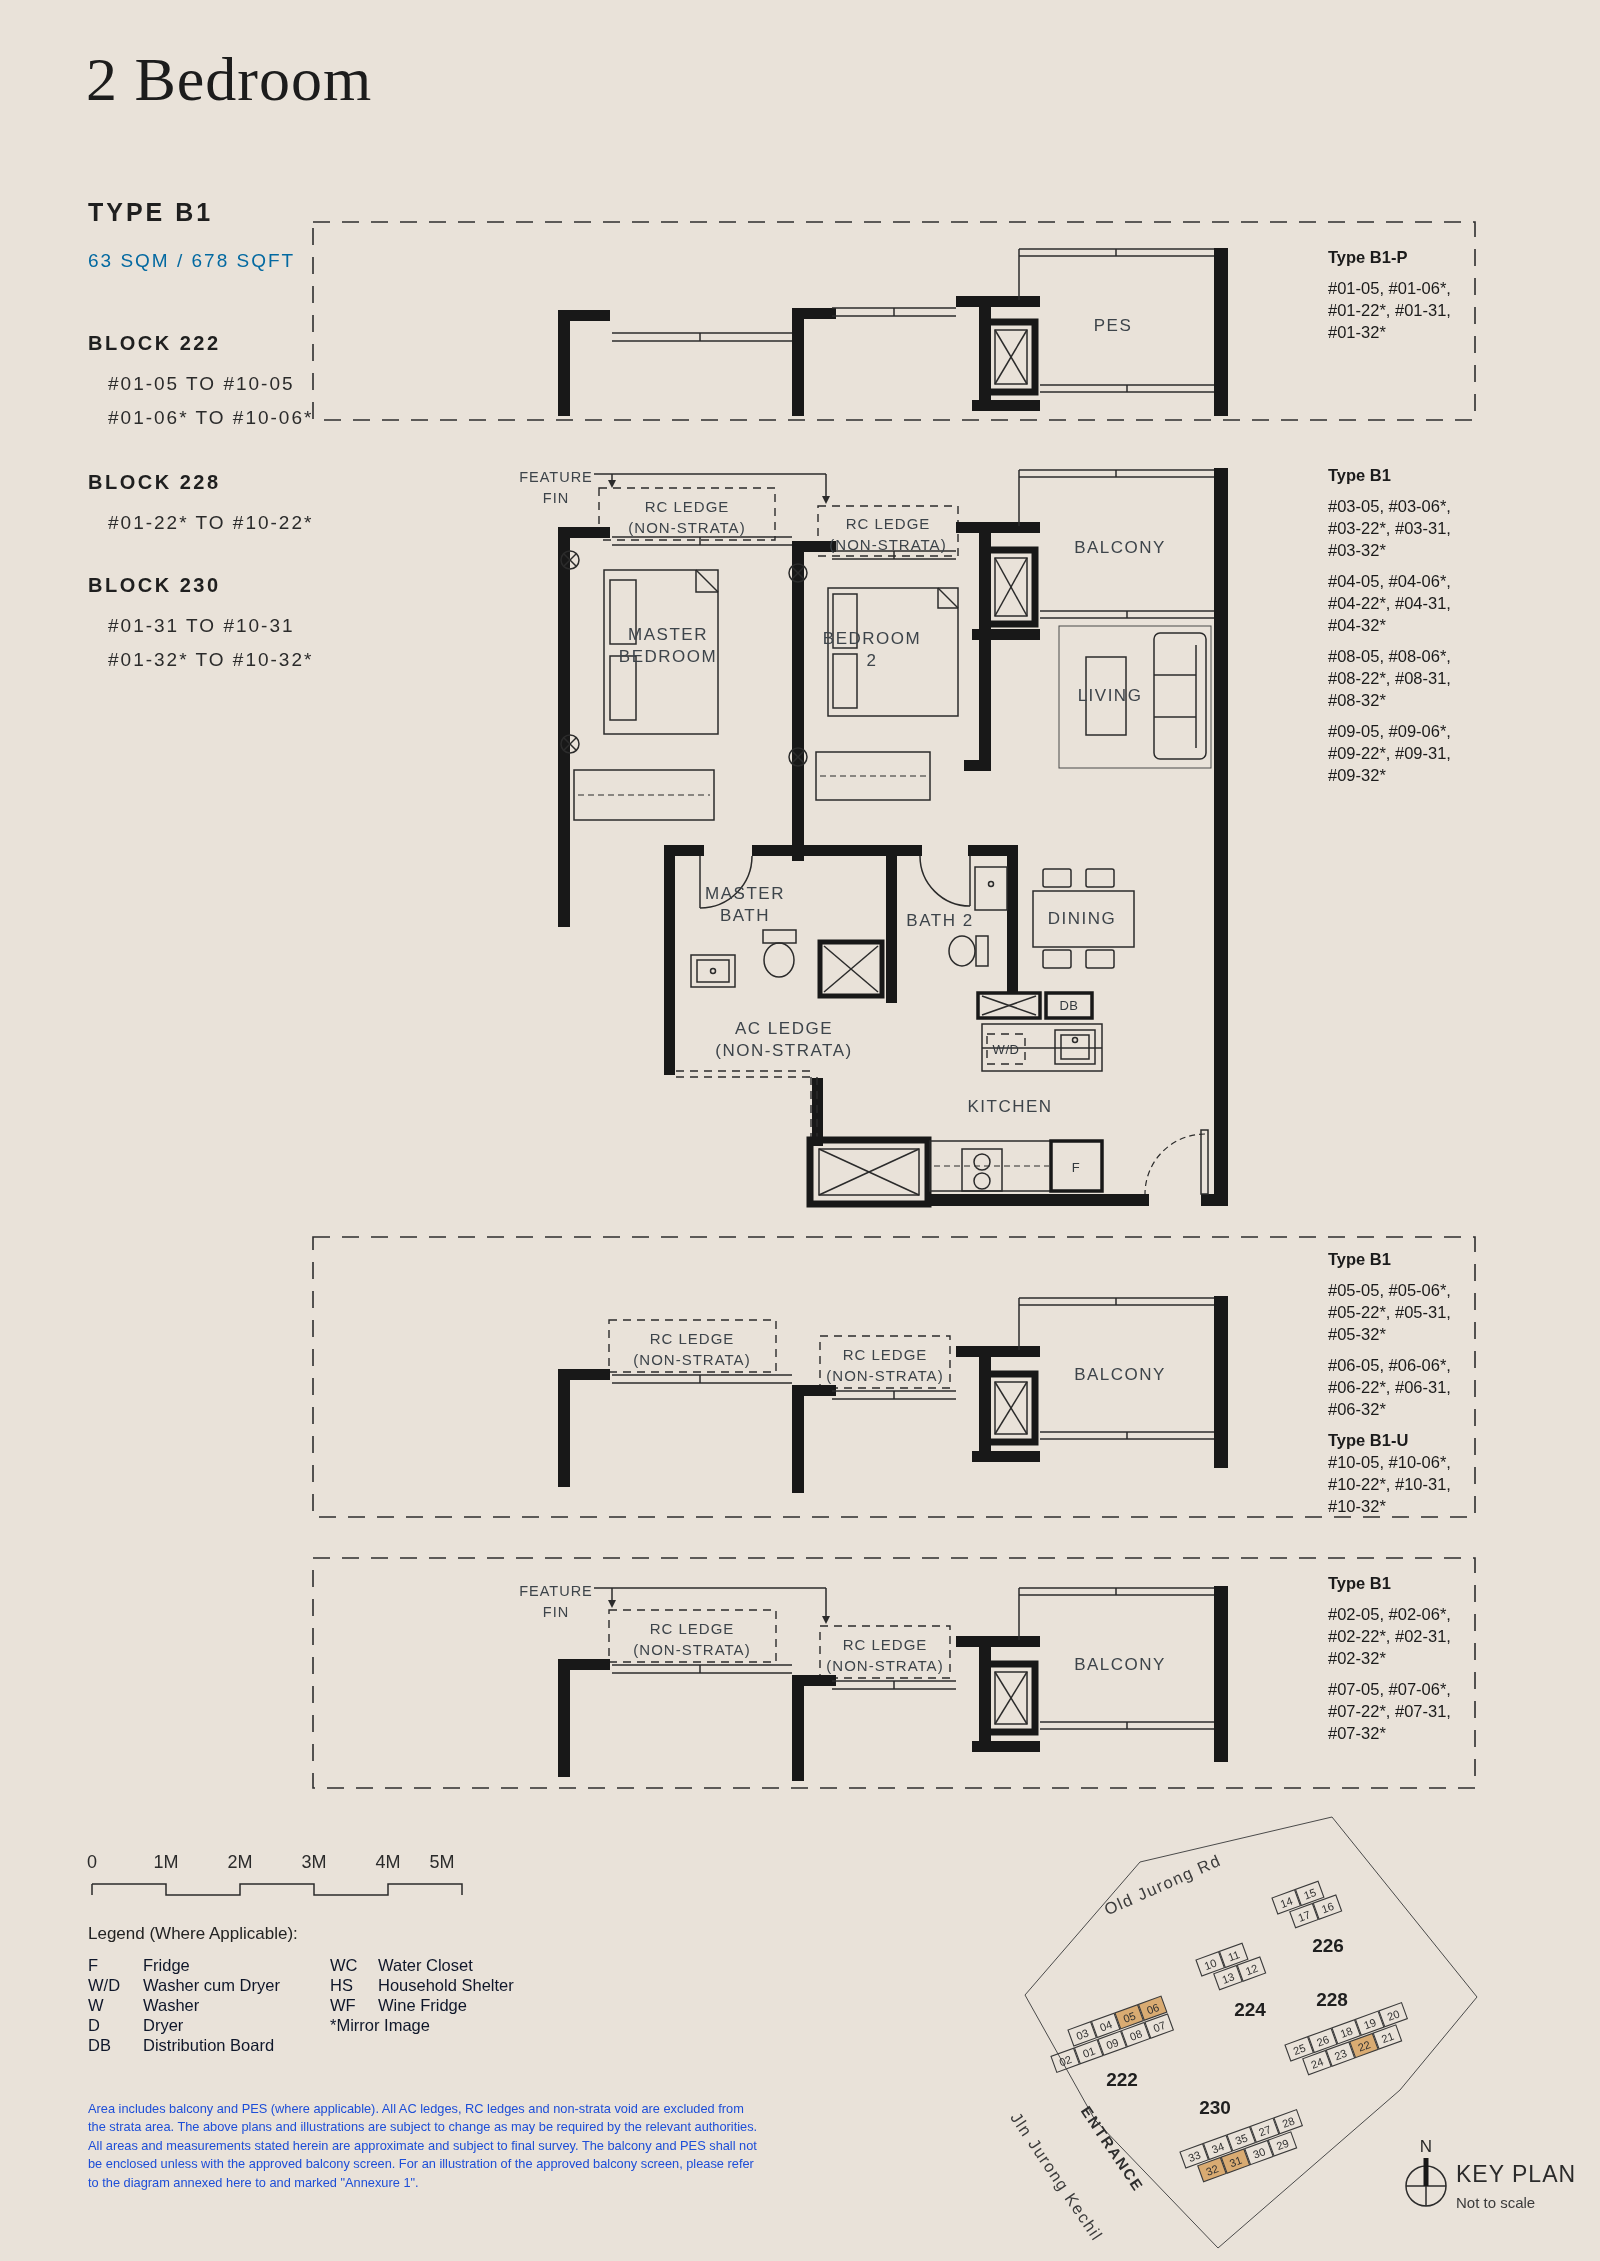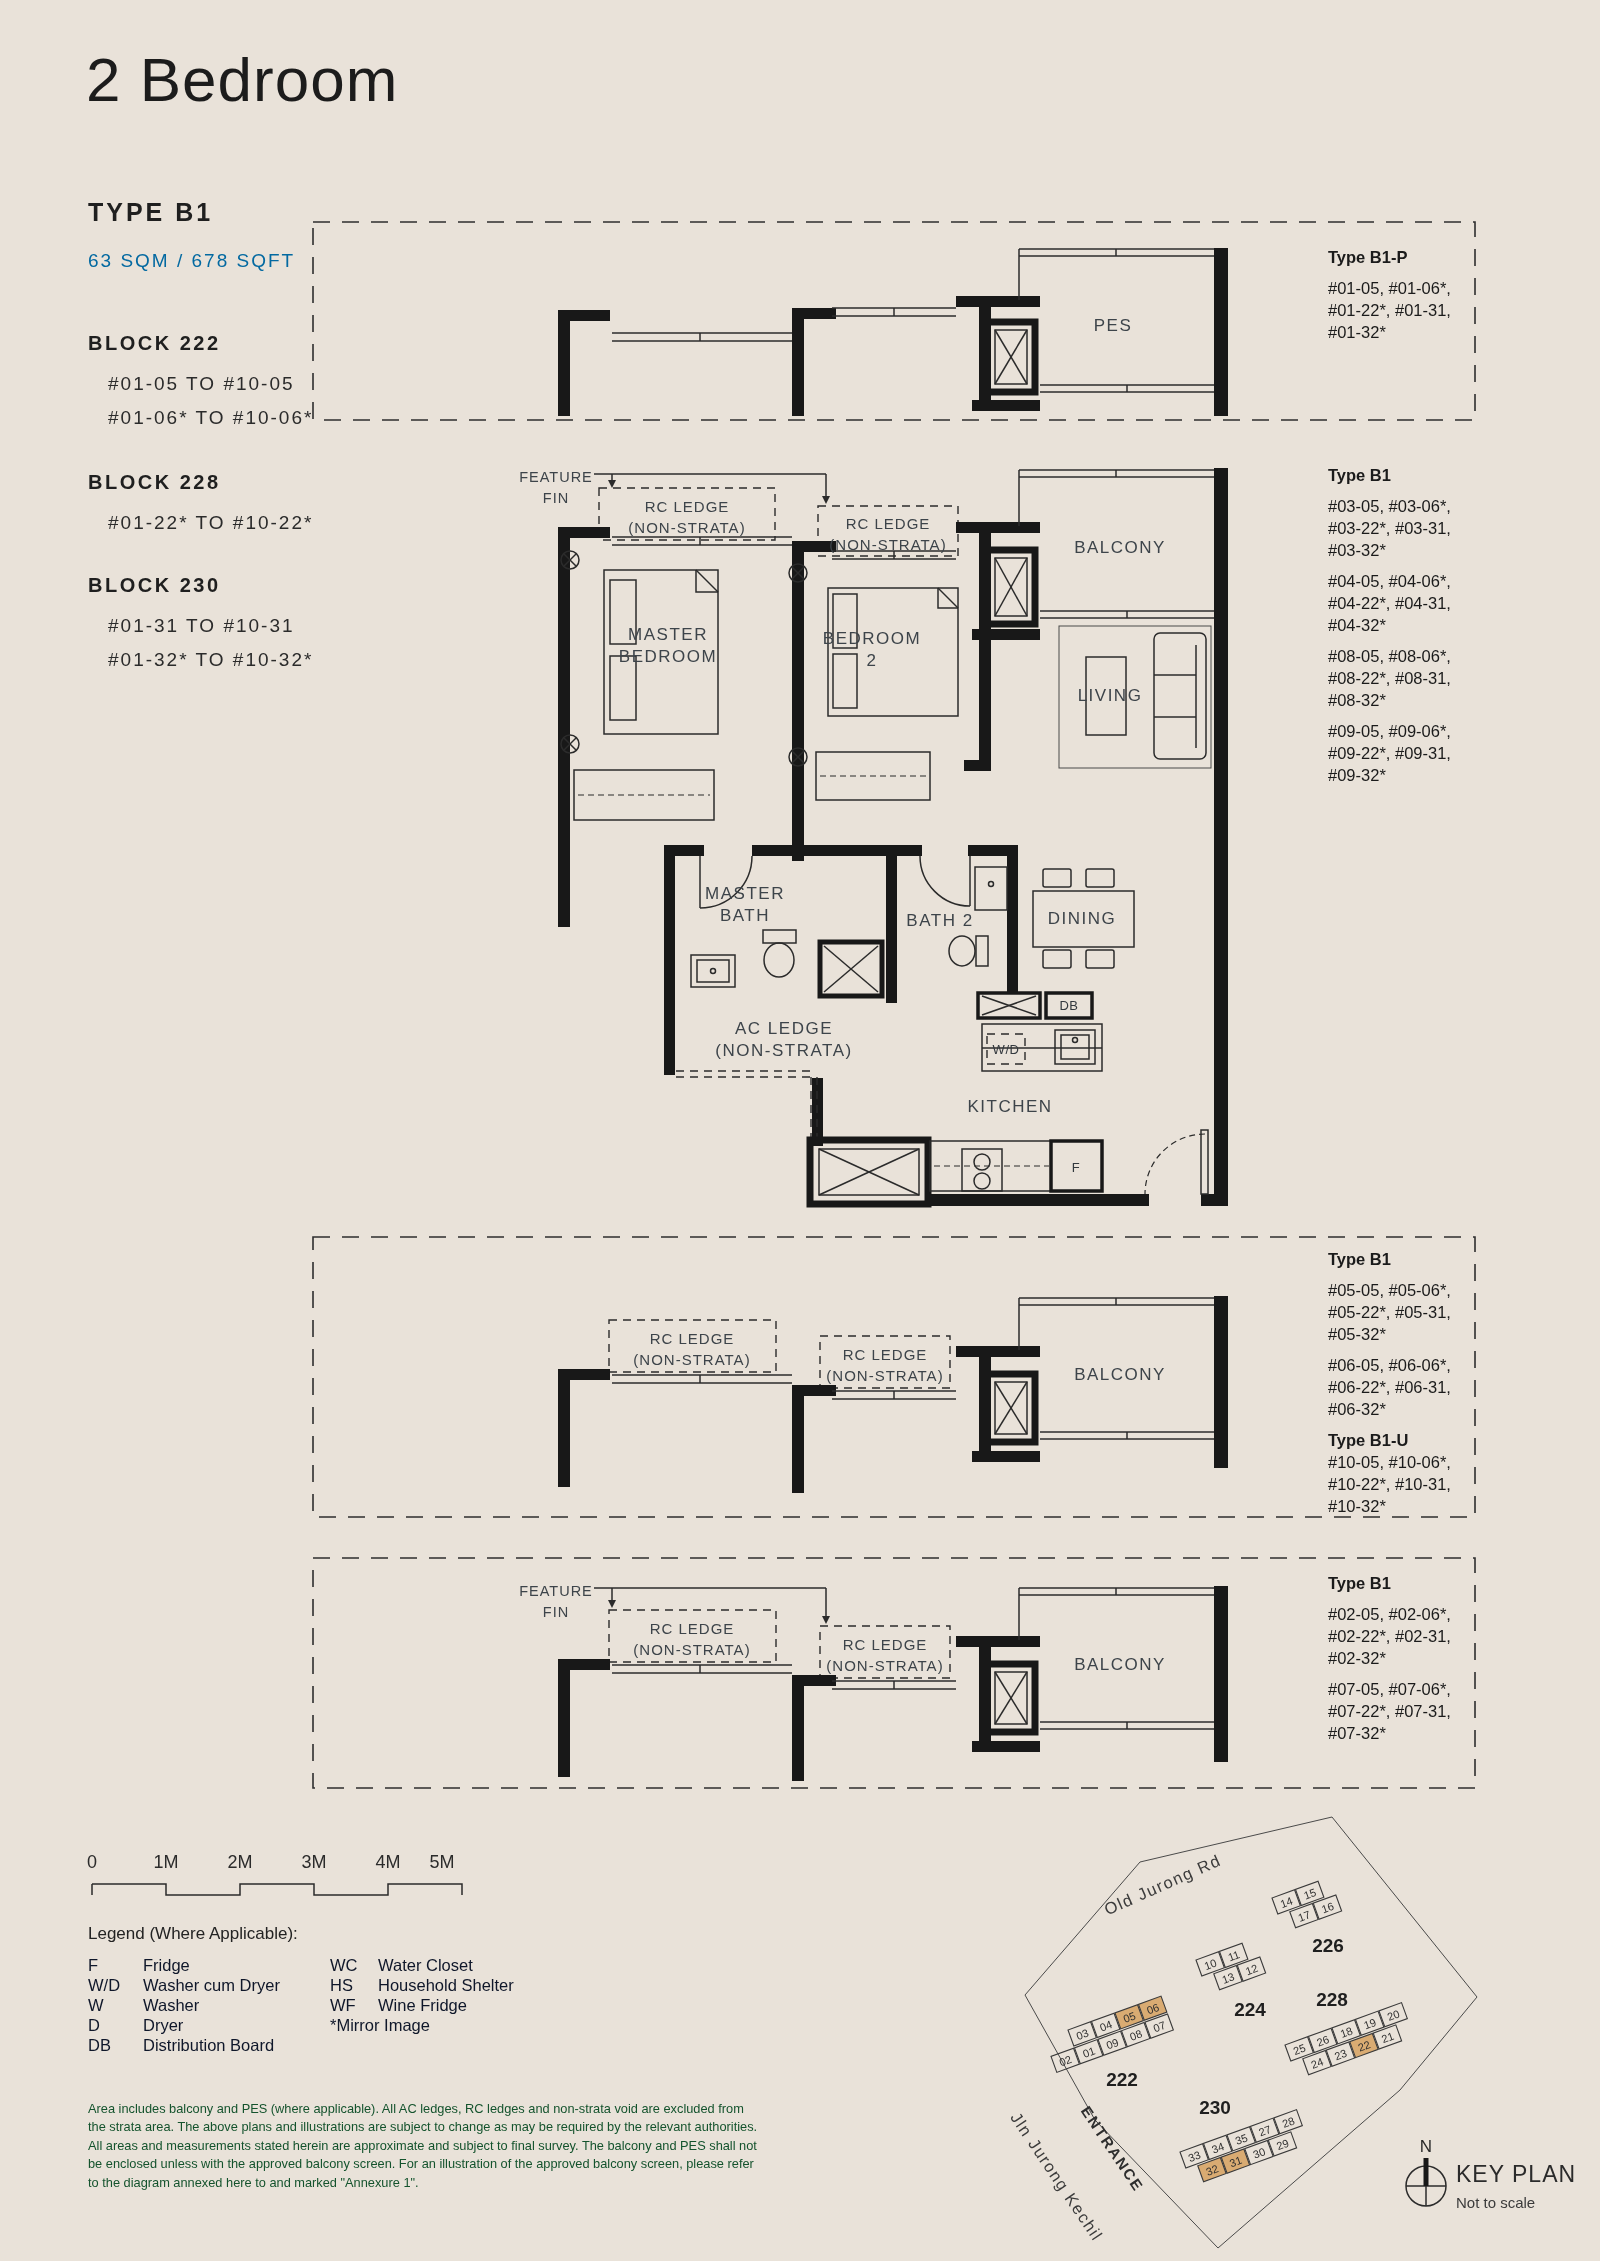--- a/index.html
+++ b/index.html
@@ -1,34 +1,34 @@
 <!DOCTYPE html>
 <html><head>
 <meta charset="utf-8">
 <style>
   html,body{margin:0;padding:0;background:#cfc9c0;}
   #page{position:relative;width:1600px;height:2261px;background:#e9e2d9;overflow:hidden;
         font-family:"Liberation Sans",sans-serif;color:#222;}
   #plan-svg{position:absolute;left:0;top:0;}
-  .page-title{position:absolute;left:86px;top:44px;font-family:Liberation Sans, sans-serif;
+  .page-title{position:absolute;left:86px;top:44px;font-family:Liberation Serif, serif;
         font-size:62px;font-weight:400;color:#1c1c1c;letter-spacing:1px;}
   .type-head{position:absolute;left:88px;top:198px;font-size:25px;font-weight:700;letter-spacing:3px;color:#1f1f1f;}
   .area-line{position:absolute;left:88px;top:250px;font-size:19px;letter-spacing:2px;color:#0369a1;}
   .blk{position:absolute;left:88px;width:300px;}
   .blk .bname{font-size:20px;font-weight:700;letter-spacing:2.5px;color:#1f1f1f;margin-bottom:12px;}
   .blk .bline{font-size:19px;letter-spacing:2px;color:#2b2b2b;line-height:34px;margin-left:20px;}
   .ann{position:absolute;left:1328px;width:170px;font-size:16.5px;line-height:22px;color:#1b1b1b;}
   .ann-h{font-weight:700;}
   .ann-g{margin-top:9px;}
   .scale-num{position:absolute;top:1852px;width:44px;text-align:center;font-size:18px;color:#2b2b2b;}
   .lg-head{position:absolute;left:88px;top:1924px;font-size:17px;color:#232323;}
   .lrow{position:absolute;font-size:16.5px;color:#0f172a;white-space:nowrap;}
   .lrow .abbr{display:inline-block;width:55px;}
   .lrow .abbr2{display:inline-block;width:48px;}
-  .disc{position:absolute;left:88px;top:2100px;font-size:12.8px;line-height:18.4px;color:#14532d;}
+  .disc{position:absolute;left:88px;top:2100px;font-size:12.8px;line-height:18.4px;color:#1d4ed8;}
   .disc div{white-space:nowrap;}
   
   .wall{fill:#181818;stroke:none;}
   .thin{fill:none;stroke:#2b2b2b;stroke-width:1.5;}
   .hair{fill:none;stroke:#4a4a4a;stroke-width:1;}
   .b3{fill:none;stroke:#181818;stroke-width:3.5;}
   .b5{fill:none;stroke:#181818;stroke-width:5;}
   .b7{fill:none;stroke:#181818;stroke-width:7;}
   .dashed{fill:none;stroke:#2b2b2b;stroke-width:1.4;stroke-dasharray:8 6;}
   .dashfine{fill:none;stroke:#2b2b2b;stroke-width:1.2;stroke-dasharray:6 4;}

